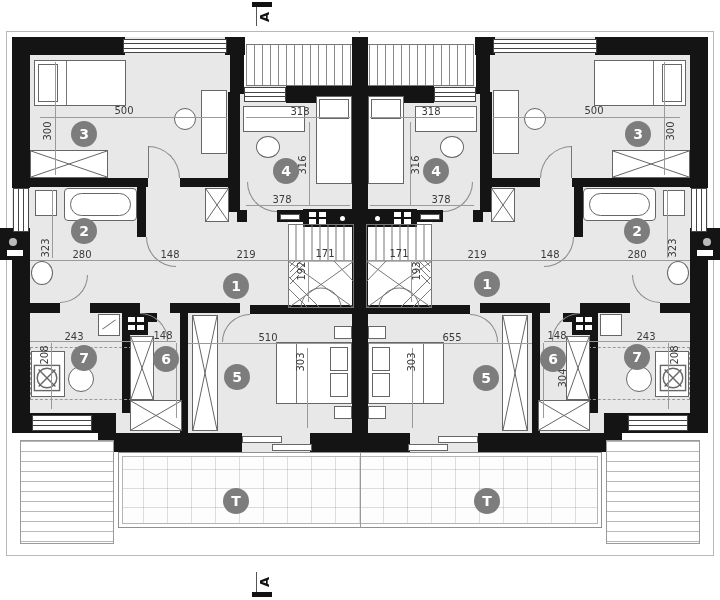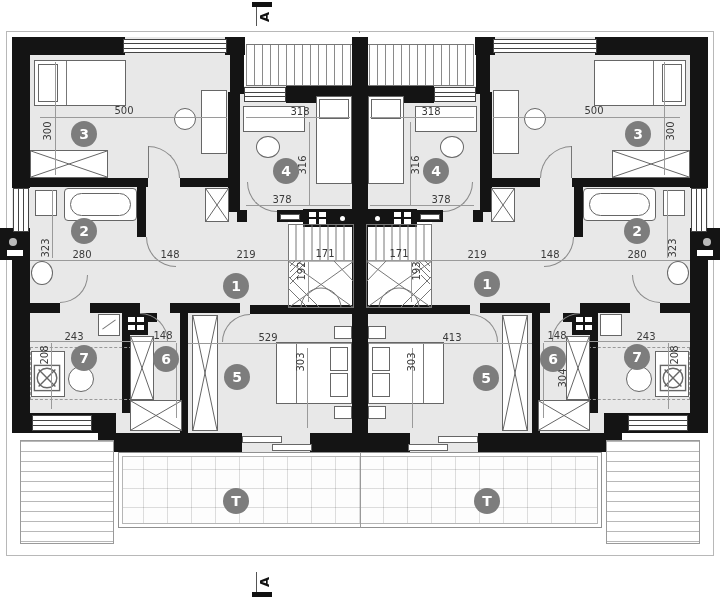--- a/index.html
+++ b/index.html
@@ -411,39 +411,39 @@
   <span class="dim v" style="left:46px;top:248px;">323</span>
   <span class="dim" style="left:82px;top:255px;">280</span>
   <span class="dim" style="left:170px;top:255px;">148</span>
   <span class="dim" style="left:246px;top:255px;">219</span>
   <span class="dim" style="left:325px;top:254px;">171</span>
   <span class="dim v" style="left:302px;top:271px;">192</span>
   <span class="dim" style="left:74px;top:337px;">243</span>
   <span class="dim v" style="left:45px;top:355px;">208</span>
   <span class="dim" style="left:163px;top:336px;">148</span>
   <span class="dim v" style="left:170px;top:358px;">303</span>
-  <span class="dim" style="left:268px;top:338px;">529</span>
+  <span class="dim" style="left:268px;top:338px;">510</span>
   <span class="dim v" style="left:301px;top:362px;">303</span>
 
   <span class="dim" style="left:594px;top:111px;">500</span>
   <span class="dim v" style="left:671px;top:131px;">300</span>
   <span class="dim" style="left:431px;top:112px;">318</span>
   <span class="dim v" style="left:416px;top:165px;">316</span>
   <span class="dim" style="left:441px;top:200px;">378</span>
   <span class="dim v" style="left:673px;top:248px;">323</span>
   <span class="dim" style="left:637px;top:255px;">280</span>
   <span class="dim" style="left:550px;top:255px;">148</span>
   <span class="dim" style="left:477px;top:255px;">219</span>
   <span class="dim" style="left:399px;top:254px;">171</span>
   <span class="dim v" style="left:417px;top:271px;">193</span>
   <span class="dim" style="left:646px;top:337px;">243</span>
   <span class="dim v" style="left:675px;top:355px;">208</span>
   <span class="dim" style="left:557px;top:336px;">148</span>
   <span class="dim v" style="left:563px;top:378px;">304</span>
-  <span class="dim" style="left:452px;top:338px;">413</span>
+  <span class="dim" style="left:452px;top:338px;">655</span>
   <span class="dim v" style="left:412px;top:362px;">303</span>
 
   <span class="rc" style="left:84px;top:134px;">3</span>
   <span class="rc" style="left:84px;top:231px;">2</span>
   <span class="rc" style="left:286px;top:171px;">4</span>
   <span class="rc" style="left:236px;top:286px;">1</span>
   <span class="rc" style="left:84px;top:358px;">7</span>
   <span class="rc" style="left:166px;top:359px;">6</span>
   <span class="rc" style="left:237px;top:377px;">5</span>
 

